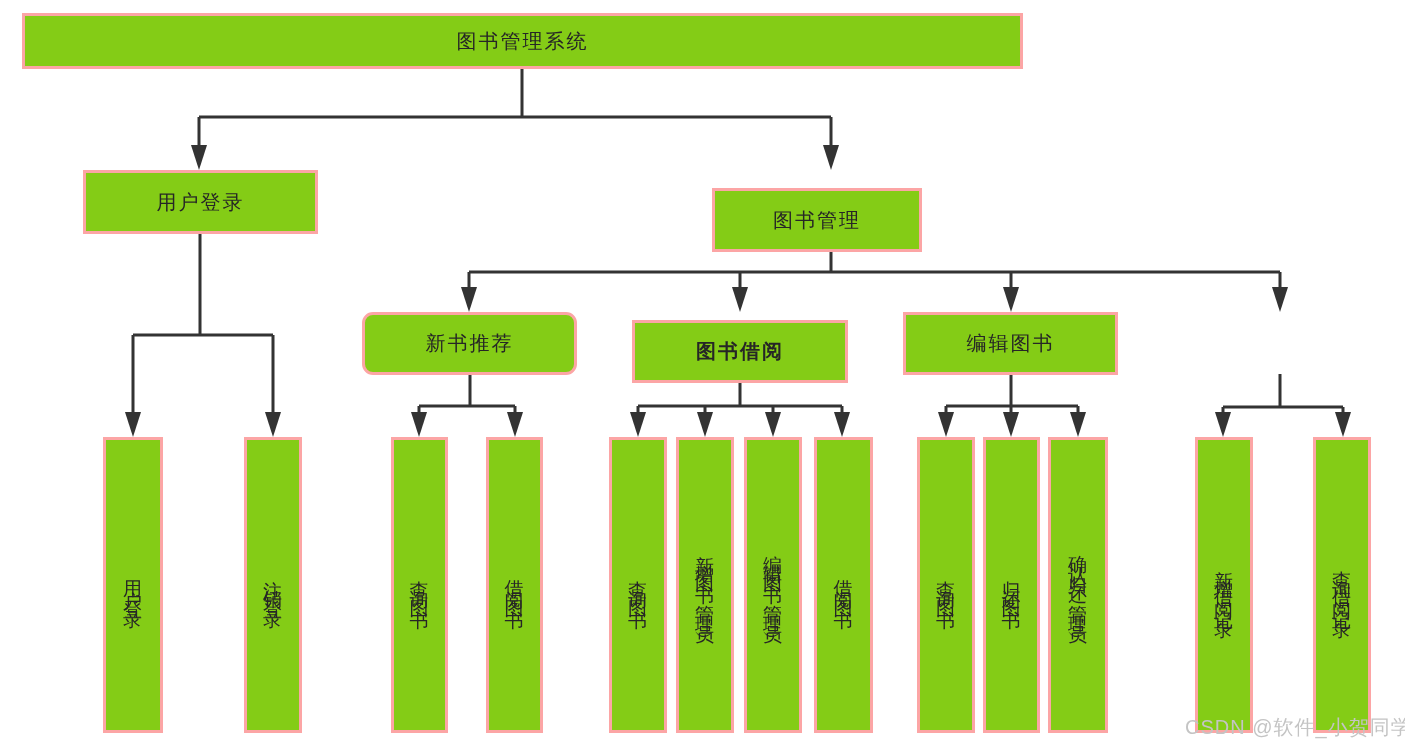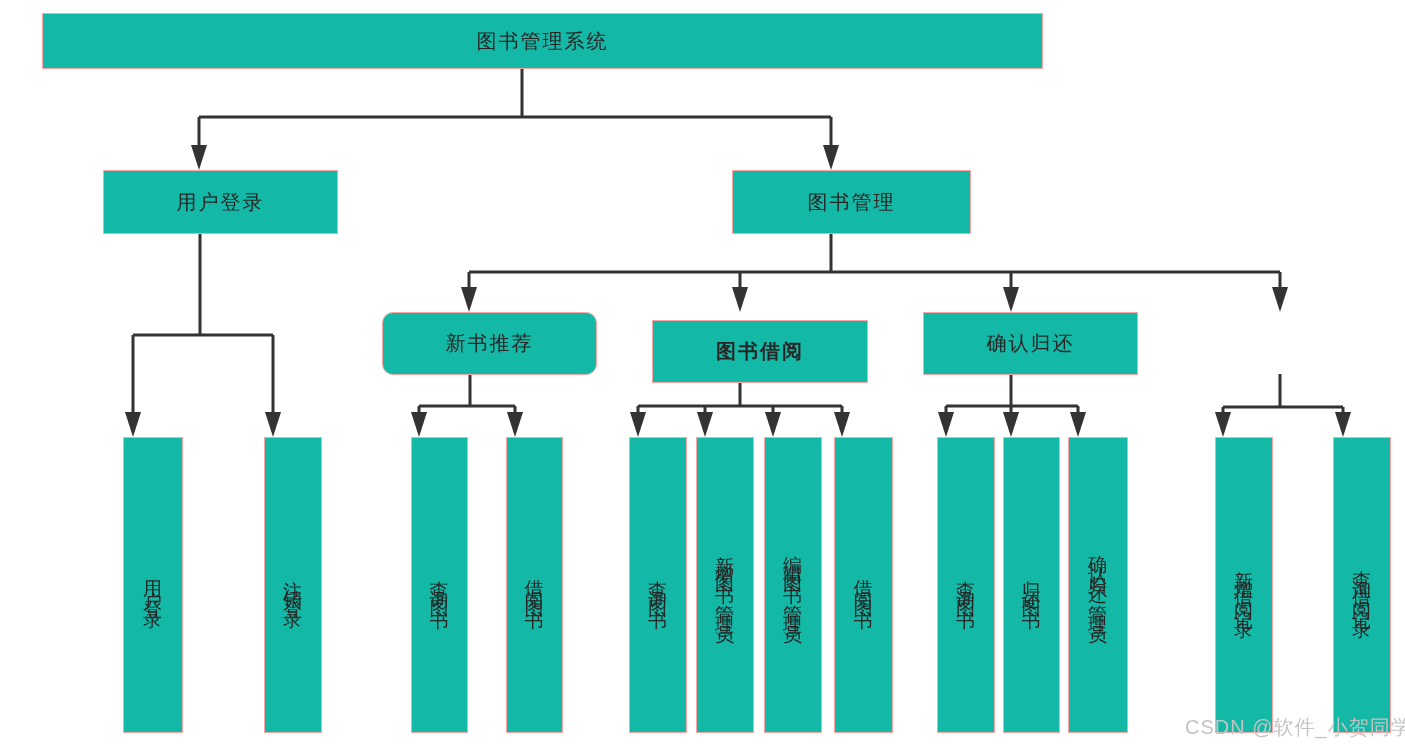--- a/index.html
+++ b/index.html
@@ -27,27 +27,26 @@
     stroke: #333333;
     stroke-width: 3;
   }
   .wires polygon {
     fill: #333333;
     stroke: none;
   }
   .box {
     position: absolute;
     box-sizing: border-box;
-    border: 1px solid #fca5a5;
-    background: #14b8a6;
+    border: 3px solid #fca5a5;
+    background: #84cc16;
     display: flex;
     align-items: center;
     justify-content: center;
     color: #262626;
-    margin-left: 20px;
   }
   .hlabel {
     font-size: 20px;
     letter-spacing: 2px;
     white-space: nowrap;
   }
   .leaf .vlabel {
     writing-mode: vertical-rl;
     text-orientation: mixed;
     font-size: 19px;
@@ -121,32 +120,32 @@
     </g>
   </svg>
 
   <div class="box" style="left:22px; top:13px; width:1001px; height:56px;">
     <span class="hlabel">图书管理系统</span>
   </div>
 
   <div class="box" style="left:83px; top:170px; width:235px; height:64px;">
     <span class="hlabel">用户登录</span>
   </div>
-  <div class="box" style="left:712px; top:170px; width:239px; height:64px;">
+  <div class="box" style="left:712px; top:188px; width:210px; height:64px;">
     <span class="hlabel">图书管理</span>
   </div>
 
   <div class="box" style="left:362px; top:312px; width:215px; height:63px;border-radius:11px;">
     <span class="hlabel">新书推荐</span>
   </div>
   <div class="box" style="left:632px; top:320px; width:216px; height:63px;font-weight:bold;">
     <span class="hlabel">图书借阅</span>
   </div>
   <div class="box" style="left:903px; top:312px; width:215px; height:63px;">
-    <span class="hlabel">确认归还</span>
+    <span class="hlabel">编辑图书</span>
   </div>
 
   <div class="box leaf" style="left:103px; top:437px; width:60px; height:296px;">
     <span class="vlabel">用户登录</span>
   </div>
   <div class="box leaf" style="left:244px; top:437px; width:58px; height:296px;">
     <span class="vlabel">注销登录</span>
   </div>
 
   <div class="box leaf" style="left:391px; top:437px; width:57px; height:296px;">

